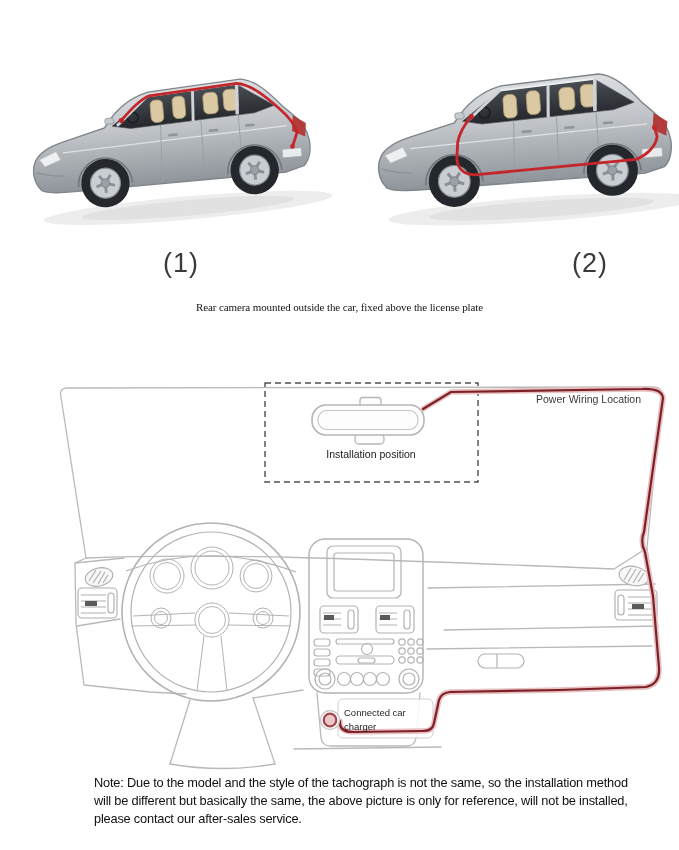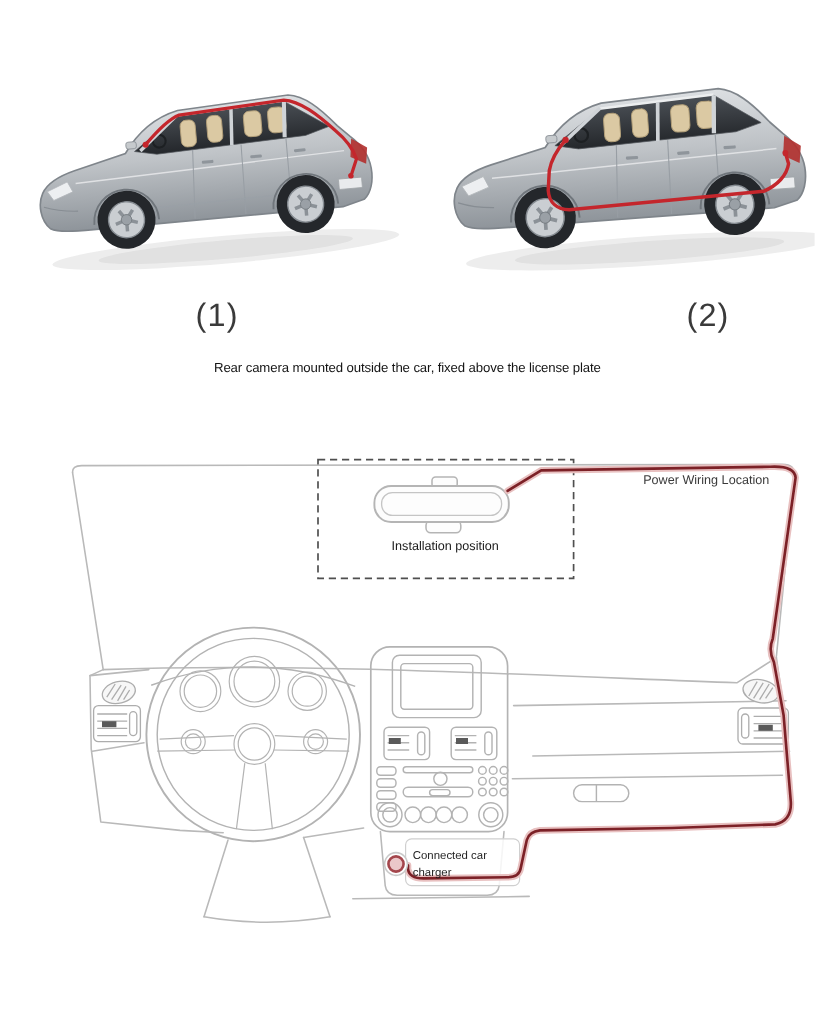--- a/index.html
+++ b/index.html
@@ -7,21 +7,21 @@
         font-family:"Liberation Sans",sans-serif;}
   .figure{position:absolute;}
   #figure-1{left:6px;top:16px;width:348px;height:232px;}
   #figure-2{left:350px;top:6px;width:368px;height:245px;}
   .figure svg{display:block;width:100%;height:auto;}
   .fig-label{position:absolute;top:248px;width:140px;text-align:center;
              font-size:27px;color:#3a3a3a;letter-spacing:1px;}
   #fig-label-1{left:111px;}
   #fig-label-2{left:520px;}
   .caption{position:absolute;left:0;top:301px;width:679px;text-align:center;
-           font-size:11px;color:#141414;letter-spacing:-0.1px;}
+           font-size:11px;color:#141414;letter-spacing:-0.1px;font-family:Liberation Serif, serif;}
   .diagram{position:absolute;left:0;top:372px;width:679px;height:398px;}
   .note{position:absolute;left:94px;top:774px;width:542px;font-size:12.8px;
         line-height:1.42;color:#101010;letter-spacing:-0.2px;white-space:pre-line;}
   svg text{font-family:"Liberation Sans",sans-serif;}
 </style>
 </head>
 <body>
 
 <div class="page">
 
@@ -314,14 +314,17 @@
     <g>
       <circle cx="330" cy="348" r="9.5" fill="#ffffff" stroke="#c9c9c9" stroke-width="1.3"></circle>
       <circle cx="330" cy="348" r="6.3" fill="#ebc7c9" stroke="#a4464c" stroke-width="2.2"></circle>
     </g>
     <text x="344" y="344" font-size="9.5" fill="#1e1e1e">Connected car</text>
     <text x="344" y="358" font-size="9.5" fill="#1e1e1e">charger</text>
 
     <text x="536" y="31" font-size="10.5" fill="#3a3a3a">Power Wiring Location</text>
   </svg>
 
+  <div class="note">Note: Due to the model and the style of the tachograph is not the same, so the installation method
+will be different but basically the same, the above picture is only for reference, will not be installed,
+please contact our after-sales service.</div>
 
 </div>
 
 </body></html>

